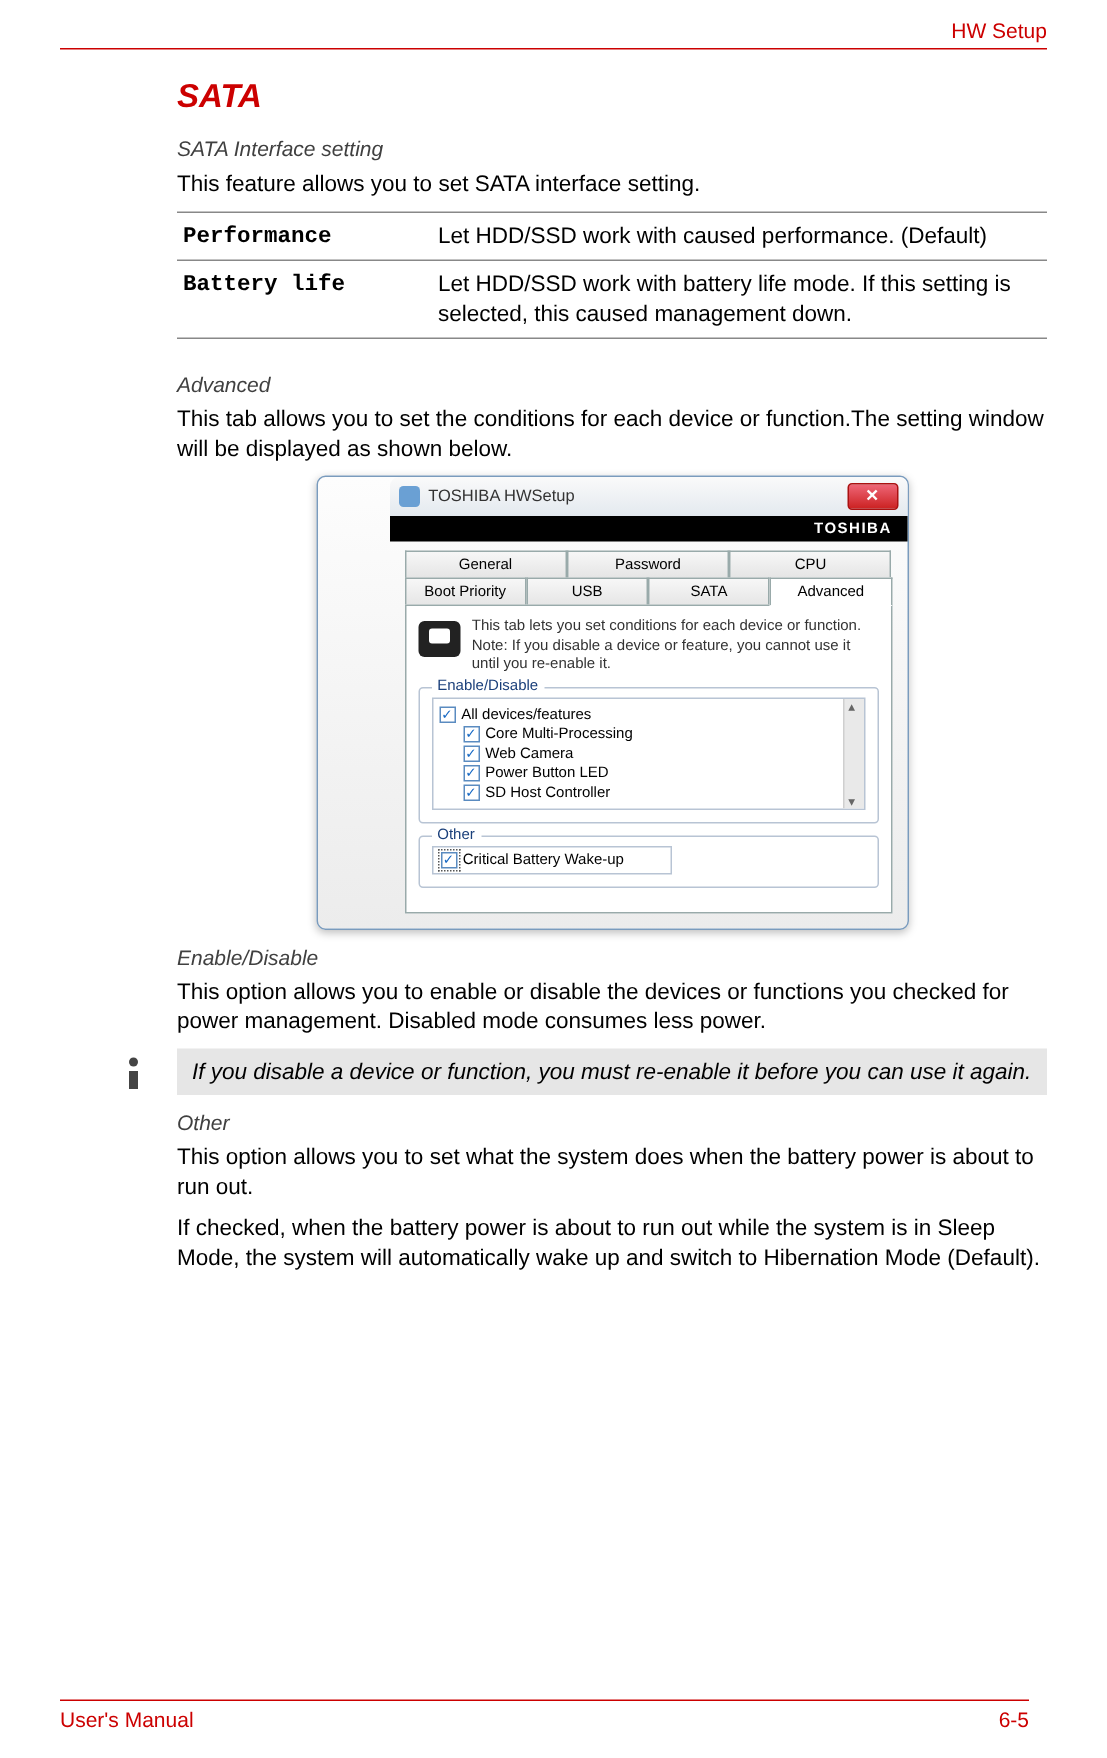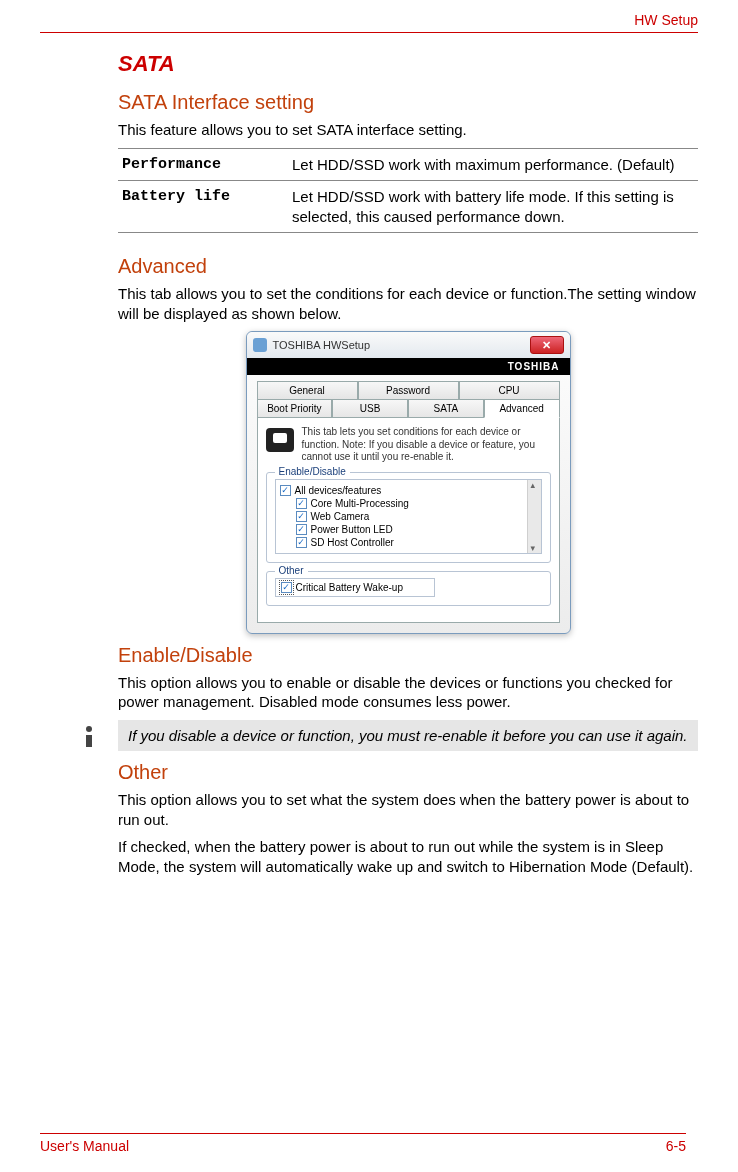--- a/index.html
+++ b/index.html
@@ -10,35 +10,36 @@
     background: #fff;
     width: 738px;
     height: 1172px;
     position: relative;
     padding: 12px 40px 0 40px;
   }
   .header-text { text-align: right; color: #c00; font-size: 14px; margin-bottom: 4px; }
   .header-rule { border: none; border-top: 1px solid #c00; margin-bottom: 18px; }
   .content { padding-left: 78px; padding-right: 0; }
   .h1 { color: #c00; font-style: italic; font-weight: bold; font-size: 22px; margin-bottom: 14px; }
-  .h2 { color: #c2410c; font-size: 20px; margin-bottom: 6px; margin-top: 8px; }
+  .h2 { color: #404040; font-style: italic; font-size: 14px; margin-bottom: 6px; margin-top: 8px; }
   .para { font-size: 15px; line-height: 1.3; margin-bottom: 8px; }
   .options-table { width: 100%; border-collapse: collapse; margin-top: 6px; margin-bottom: 22px; }
   .options-table td { border-top: 1px solid #888; border-bottom: 1px solid #888; padding: 6px 4px; vertical-align: top; font-size: 15px; line-height: 1.3; }
   .options-table td.key { font-family: "Courier New", monospace; font-weight: bold; width: 170px; }
   .screenshot-wrap { text-align: center; margin: 8px 0 10px; }
   .dialog {
     display: inline-block;
-    width: 325px;
+    width: 395px;
     background: linear-gradient(#fdfdfd,#ececec);
     border: 1px solid #7a9bbd;
     border-radius: 6px;
     box-shadow: 0 2px 6px rgba(0,0,0,0.25);
     text-align: left;
     font-size: 11px;
+    padding-left: 48px;
   }
   .titlebar { display:flex; align-items:center; padding: 4px 6px; background: linear-gradient(#fafafa,#e3e9ef); border-top-left-radius:6px; border-top-right-radius:6px; }
   .titlebar .ticon { width:14px; height:14px; background:#6aa0d4; border-radius:3px; margin-right:6px; display:inline-block; }
   .titlebar .ttext { color:#333; font-size:11px; flex:1; }
   .closebtn { width:34px; height:18px; background:linear-gradient(#e67,#c22); border:1px solid #a11; border-radius:3px; color:#fff; font-size:11px; font-weight:bold; text-align:center; line-height:16px; }
   .brandbar { background:#000; color:#fff; text-align:right; font-size:10px; font-weight:bold; padding:3px 10px; letter-spacing:1px; }
   .dlg-body { padding: 6px 10px 10px; }
   .tabrow { display:flex; gap:0; }
   .tab, .tab-active { flex:1; text-align:center; font-size:10px; padding:3px 2px; border:1px solid #9aa; background:linear-gradient(#f7f7f7,#e5e5e5); border-bottom:none; }
   .tab-active { background:#fff; border-bottom:1px solid #fff; position:relative; z-index:2; }
@@ -82,25 +83,25 @@
 <div class="content">
 
   <div class="h1">SATA</div>
   <div class="h2">SATA Interface setting</div>
   <div class="para">This feature allows you to set SATA interface setting.</div>
 
   <table class="options-table">
     <tbody>
         <tr>
       <td class="key">Performance</td>
-      <td>Let HDD/SSD work with maximum performance. (Default)</td>
+      <td>Let HDD/SSD work with caused performance. (Default)</td>
     </tr>
     <tr>
       <td class="key">Battery life</td>
-      <td>Let HDD/SSD work with battery life mode. If this setting is selected, this caused performance down.</td>
+      <td>Let HDD/SSD work with battery life mode. If this setting is selected, this caused management down.</td>
     </tr>
   </tbody>
     </table>
 
   <div class="h2">Advanced</div>
   <div class="para">This tab allows you to set the conditions for each device or function.The setting window will be displayed as shown below.</div>
 
   <div class="screenshot-wrap">
     <div class="dialog">
       <div class="titlebar">

